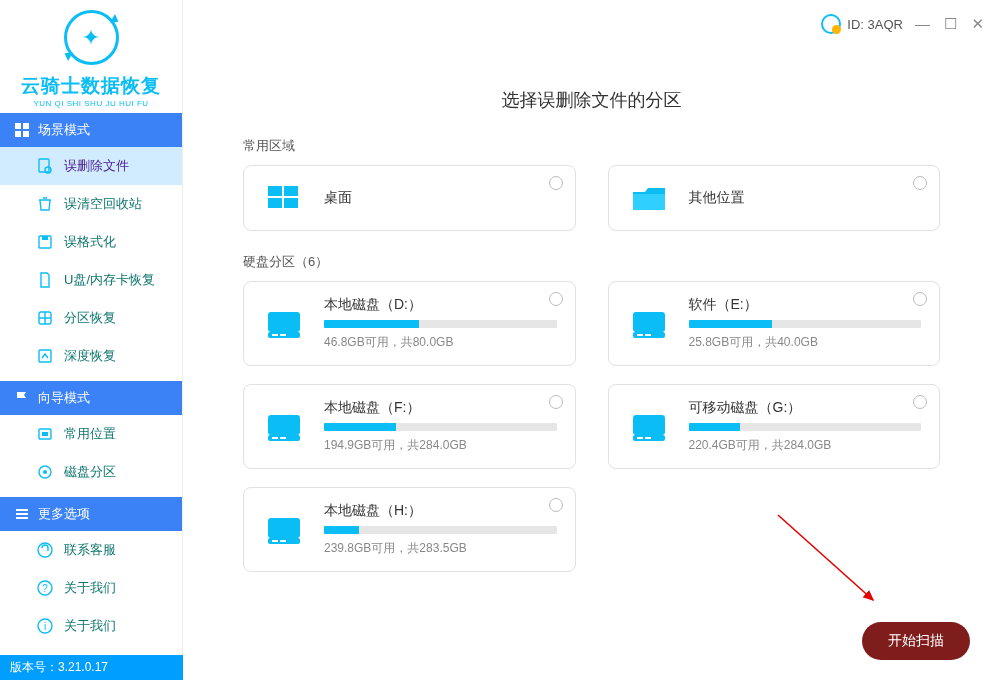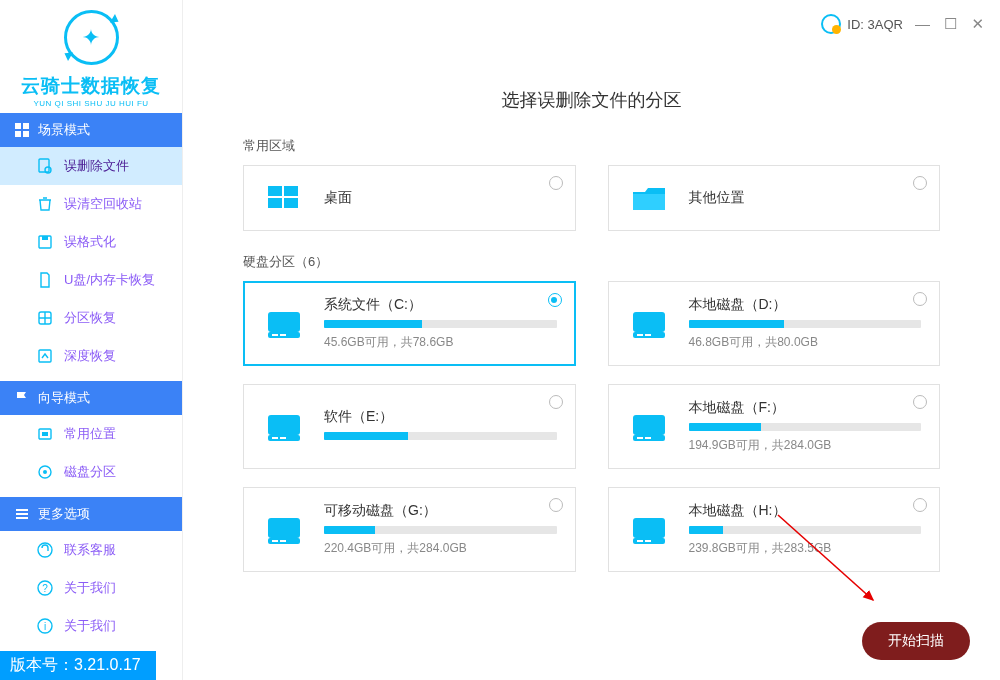--- a/index.html
+++ b/index.html
@@ -8,41 +8,41 @@
   .sidebar { position: absolute; left: 0; top: 0; width: 183px; height: 680px; background: #fff; border-right: 1px solid #eee; }
   .logo-area { text-align: center; padding: 10px 0 5px; }
   .logo-circle { width: 55px; height: 55px; border: 3px solid #0abef5; border-radius: 50%; display: inline-block; position: relative; }
   .logo-circle::before { content: ""; position: absolute; top: 2px; right: -3px; width: 0; height: 0; border-left: 7px solid #0abef5; border-top: 5px solid transparent; border-bottom: 5px solid transparent; transform: rotate(30deg); }
   .logo-circle::after { content: ""; position: absolute; bottom: 2px; left: -3px; width: 0; height: 0; border-right: 7px solid #0abef5; border-top: 5px solid transparent; border-bottom: 5px solid transparent; transform: rotate(30deg); }
   .logo-inner { position: absolute; top: 50%; left: 50%; transform: translate(-50%, -50%); color: #0abef5; font-size: 22px; }
   .brand { color: #0abef5; font-size: 19px; font-weight: bold; margin-top: 4px; letter-spacing: 1px; }
   .brand-sub { color: #0abef5; font-size: 8px; letter-spacing: 0.5px; }
   
   .side-header { background: #3b82f6; color: #fff; padding: 8px 14px; font-size: 13px; display: flex; align-items: center; gap: 8px; }
-  .side-item { padding: 10px 14px 10px 36px; font-size: 13px; color: #8b5cf6; display: flex; align-items: center; gap: 10px; position: relative; cursor: pointer; }
+  .side-item { padding: 10px 14px 10px 36px; font-size: 13px; color: #0f766e; display: flex; align-items: center; gap: 10px; position: relative; cursor: pointer; }
   .side-item.active { background: #d1ecff; color: #4c1d95; }
   .side-item span.icon-wrap { width: 18px; height: 18px; display: inline-flex; align-items: center; justify-content: center; }
   
-  .version-bar { position: absolute; bottom: 0; left: 0; width: 156px; background: #009eff; color: #fff; font-size: 16px; padding: 4px 10px; }
+  .version-bar { position: absolute; bottom: 0; left: 0; width: 183px; background: #009eff; color: #fff; font-size: 12px; padding: 4px 10px; }
   
   .main { position: absolute; left: 183px; top: 0; right: 0; bottom: 0; }
   .titlebar { height: 48px; display: flex; justify-content: flex-end; align-items: center; padding: 0 16px; gap: 12px; }
   .id-badge { display: flex; align-items: center; gap: 6px; font-size: 13px; color: #555; }
   .id-icon { width: 20px; height: 20px; border: 2px solid #0abef5; border-radius: 50%; display: inline-flex; align-items: center; justify-content: center; position: relative; }
   .id-icon::after { content: ""; position: absolute; bottom: -2px; right: -2px; width: 9px; height: 9px; background: #ffb400; border-radius: 50%; }
   .win-btns { display: flex; gap: 14px; color: #888; font-size: 15px; }
   .win-btn { cursor: pointer; }
   
   .page-title { text-align: center; font-size: 18px; color: #333; margin-top: 40px; }
   
   .content { padding: 25px 60px 0; }
   .section-label { font-size: 13px; color: #555; margin-bottom: 10px; }
   .grid { display: grid; grid-template-columns: 1fr 1fr; gap: 18px 32px; }
   
-  .card { border: 1px solid #e1e1e1; border-radius: 0; padding: 14px 18px; display: flex; align-items: center; gap: 18px; position: relative; cursor: pointer; background: #fff; }
+  .card { border: 1px solid #e1e1e1; border-radius: 8px; padding: 14px 18px; display: flex; align-items: center; gap: 18px; position: relative; cursor: pointer; background: #fff; }
   .card.selected { border: 2px solid #0abef5; padding: 13px 17px; }
   .card-icon { width: 44px; height: 36px; display: flex; align-items: center; justify-content: center; }
   .card-body { flex: 1; }
   .card-title { font-size: 14px; color: #333; margin-bottom: 6px; }
   .card-bar { width: 100%; height: 8px; background: #e6e6e6; border-radius: 1px; overflow: hidden; margin-bottom: 6px; }
   .card-bar-fill { height: 100%; background: #0abef5; }
   .card-sub { font-size: 12px; color: #888; }
   .card-big .card-body { display: flex; align-items: center; }
   .card-big .card-title { margin: 0; font-size: 14px; }
   .radio { position: absolute; top: 10px; right: 12px; width: 14px; height: 14px; border: 1.5px solid #bbb; border-radius: 50%; }
@@ -245,38 +245,20 @@
         </div>
         <div class="card-body">
             <div class="card-title">其他位置</div>
           </div>
       </div>
     </div>
 
     <div class="section-label">硬盘分区（6）</div>
     <div class="grid">
 
-      <div class="card selected">
-        <span class="radio on"></span>
-        <div class="card-icon">
-          <svg class="card-svg" viewBox="0 0 44 40">
-              <rect x="6" y="8" width="32" height="20" rx="3" fill="#0abef5"></rect>
-              <rect x="6" y="28" width="32" height="6" rx="2" fill="#0abef5"></rect>
-              <rect x="10" y="30" width="6" height="2" fill="#fff"></rect>
-              <rect x="18" y="30" width="6" height="2" fill="#fff"></rect>
-            </svg>
-        </div>
-        <div class="card-body">
-          <div class="card-title">系统文件（C:）</div>
-          <div class="card-bar">
-              <div class="card-bar-fill" style="width:42%"></div>
-            </div>
-          <div class="card-sub">45.6GB可用，共78.6GB</div>
-        </div>
-      </div>
 
       <div class="card">
         <span class="radio"></span>
         <div class="card-icon">
             <svg class="card-svg" viewBox="0 0 44 40">
               <rect x="6" y="8" width="32" height="20" rx="3" fill="#0abef5"></rect>
               <rect x="6" y="28" width="32" height="6" rx="2" fill="#0abef5"></rect>
               <rect x="10" y="30" width="6" height="2" fill="#fff"></rect>
               <rect x="18" y="30" width="6" height="2" fill="#fff"></rect>
             </svg>
@@ -298,20 +280,21 @@
               <rect x="6" y="28" width="32" height="6" rx="2" fill="#0abef5"></rect>
               <rect x="10" y="30" width="6" height="2" fill="#fff"></rect>
               <rect x="18" y="30" width="6" height="2" fill="#fff"></rect>
             </svg>
           </div>
         <div class="card-body">
           <div class="card-title">软件（E:）</div>
           <div class="card-bar">
               <div class="card-bar-fill" style="width:36%"></div>
             </div>
+          <div class="card-sub">25.8GB可用，共40.0GB</div>
         </div>
       </div>
 
       <div class="card">
         <span class="radio"></span>
         <div class="card-icon">
             <svg class="card-svg" viewBox="0 0 44 40">
               <rect x="6" y="8" width="32" height="20" rx="3" fill="#0abef5"></rect>
               <rect x="6" y="28" width="32" height="6" rx="2" fill="#0abef5"></rect>
               <rect x="10" y="30" width="6" height="2" fill="#fff"></rect>

